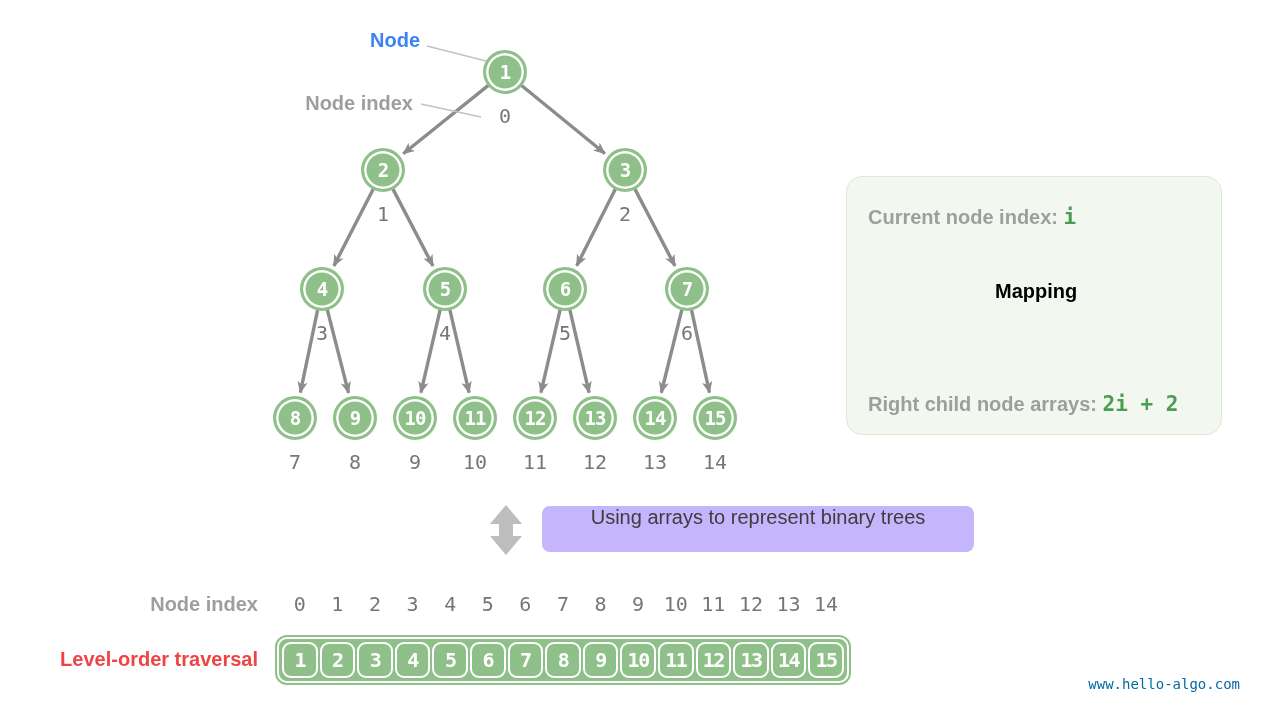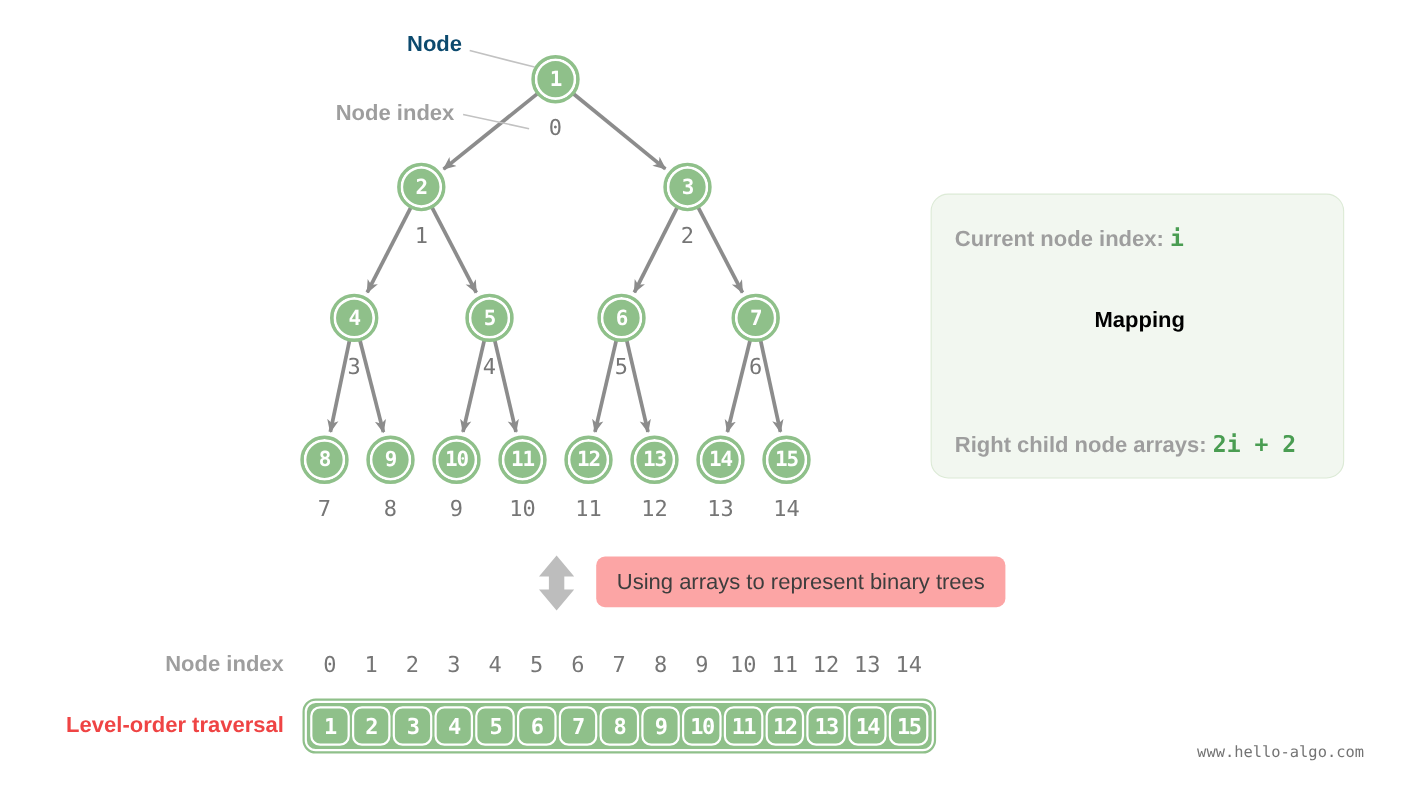--- a/index.html
+++ b/index.html
@@ -19,37 +19,37 @@
     display:flex;align-items:center;justify-content:center;z-index:2;
     letter-spacing:-1px;
   }
   .tindex{
     position:absolute;width:60px;text-align:center;color:#767676;font-size:20px;
     font-family:"DejaVu Sans Mono","Liberation Mono",monospace;z-index:2;line-height:22px;
   }
 
   
   .callout{position:absolute;font-size:20px;font-weight:bold;line-height:24px;z-index:2;}
-  .callout.green{color:#0c4a6e;}
+  .callout.green{color:#3b82f6;}
   .callout.gray{color:#9E9E9E;}
 
   
   .panel{
     position:absolute;left:846px;top:176px;width:374px;height:257px;
     background:#F2F7F0;border:1px solid #DCEAD6;border-radius:16px;z-index:2;
   }
   .panel-line{position:absolute;font-size:20px;font-weight:bold;color:#9E9E9E;white-space:nowrap;z-index:3;line-height:24px;}
   .panel-line .val{color:#4A9D52;font-family:"DejaVu Sans Mono","Liberation Mono",monospace;font-size:21px;}
   .mapping-label{position:absolute;left:995px;top:280px;font-size:20px;font-weight:bold;color:#000000;z-index:3;}
 
   
   .caption-box{
-    position:absolute;left:542px;top:506px;width:372px;height:46px;border-radius:8px;
-    background:#fca5a5;color:#3D3D3D;font-size:20px;
-    display:flex;align-items:center;justify-content:center;z-index:2;
+    position:absolute;left:542px;top:506px;width:432px;height:46px;border-radius:8px;
+    background:#c4b5fd;color:#3D3D3D;font-size:20px;
+    display:flex;justify-content:center;z-index:2;
   }
 
   
   .row-label{position:absolute;width:230px;text-align:right;font-size:20px;font-weight:bold;line-height:24px;z-index:2;}
   .index-row{position:absolute;left:281px;top:592px;display:flex;z-index:2;}
   .index-row .slot{
     width:37.6px;text-align:center;font-size:20px;color:#767676;line-height:24px;
     font-family:"DejaVu Sans Mono","Liberation Mono",monospace;
   }
   .lot-array{
@@ -58,21 +58,21 @@
     border-radius:10px;z-index:2;
   }
   .lot-array .cell{
     box-sizing:border-box;width:35.6px;height:36px;border:2px solid #ffffff;border-radius:9px;
     display:flex;align-items:center;justify-content:center;
     color:#ffffff;font-weight:bold;font-size:20px;letter-spacing:-1.5px;
     font-family:"DejaVu Sans Mono","Liberation Mono",monospace;
   }
   .watermark{
     position:absolute;left:1040px;top:676px;width:200px;text-align:right;
-    font-size:14px;color:#737373;z-index:2;
+    font-size:14px;color:#0369a1;z-index:2;
     font-family:"DejaVu Sans Mono","Liberation Mono",monospace;
   }
 </style>
 </head>
 <body>
 
 <div class="canvas">
 
   <svg class="overlay">
     <defs>

